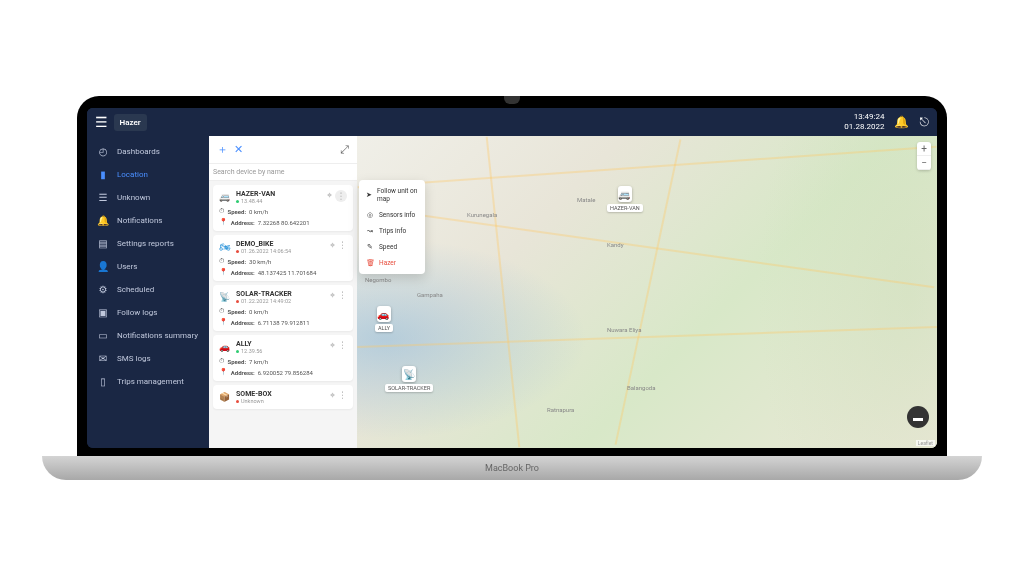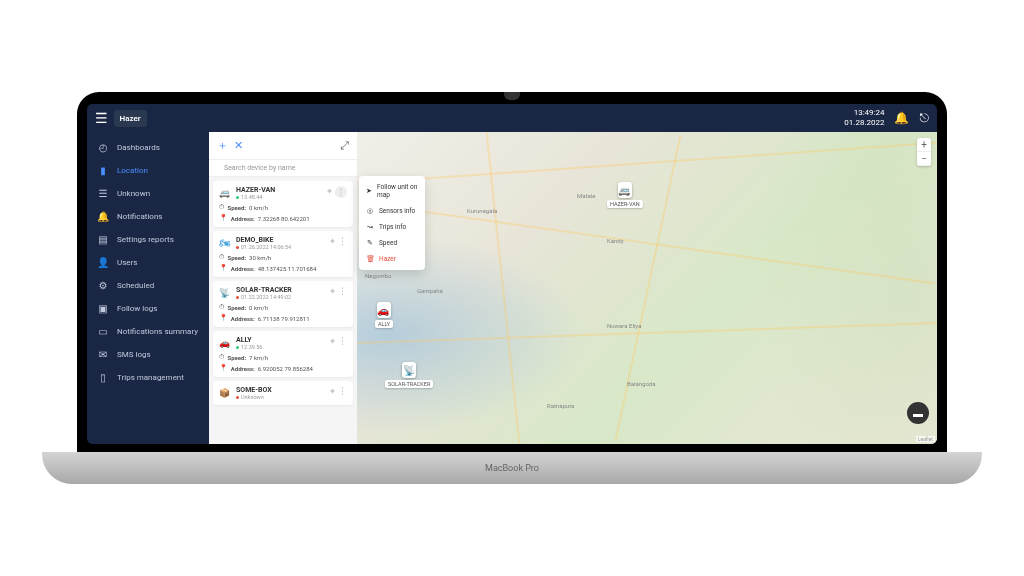--- a/index.html
+++ b/index.html
@@ -1,41 +1,41 @@
 <!DOCTYPE html>
 <html><head>
 <meta charset="utf-8">
 <style>
 *{margin:0;padding:0;box-sizing:border-box;font-family:-apple-system,BlinkMacSystemFont,'Segoe UI',Roboto,sans-serif}
 body{background:#fff;display:flex;align-items:center;justify-content:center;height:576px;overflow:hidden}
 .laptop{width:870px;position:relative}
 .screen-bezel{background:#000;border-radius:22px 22px 0 0;padding:12px 10px 10px 10px}
 .screen{background:#1a2744;height:340px;border-radius:6px;overflow:hidden;position:relative;display:flex}
-.base{background:linear-gradient(180deg,#d4d4d4,#a8a8a8);height:32px;border-radius:0 0 30px 30px;margin:-2px -35px 0 -35px;display:flex;align-items:center;justify-content:center;position:relative}
+.base{background:linear-gradient(180deg,#d4d4d4,#a8a8a8);height:24px;border-radius:0 0 30px 30px;margin:-2px -35px 0 -35px;display:flex;align-items:center;justify-content:center;position:relative}
 .base-label{font-size:9px;color:#666}
 .notch{position:absolute;top:0;left:50%;transform:translateX(-50%);width:16px;height:8px;background:#333;border-radius:0 0 6px 6px}
 
 .topbar{position:absolute;top:0;left:0;right:0;height:28px;background:#1a2744;display:flex;align-items:center;padding:0 8px;z-index:5}
 .menu-toggle{color:#fff;font-size:14px;cursor:pointer}
 .logo{margin-left:6px;padding:4px 6px;background:#2a3850;border-radius:3px;font-size:8px;color:#fff;font-weight:600}
 .top-right{margin-left:auto;display:flex;align-items:center;gap:10px;color:#fff}
 .clock{text-align:right;font-size:8px;line-height:1.2}
 .top-icon{font-size:12px;cursor:pointer}
 
 .sidebar{width:122px;background:#1a2744;padding-top:32px;flex-shrink:0}
 .nav-item{display:flex;align-items:center;gap:8px;padding:6px 10px;color:#c0c8dc;font-size:8px;cursor:pointer}
 .nav-item.active{color:#4a8fff}
 .nav-icon{width:12px;text-align:center;font-size:10px}
 
 .main{flex:1;display:flex;background:#e8e8e8;margin-top:28px;position:relative}
 .devices{width:148px;background:#f5f5f5;display:flex;flex-direction:column}
 .devices-head{display:flex;align-items:center;padding:6px 8px;gap:6px;background:#fff;border-bottom:1px solid #eee}
 .dh-icon{color:#666;font-size:11px;cursor:pointer}
 .dh-spacer{flex:1}
-.search{padding:4px 15px;font-size:7px;color:#999;background:#fff;border-bottom:1px solid #eee}
+.search{padding:4px 4px;font-size:7px;color:#999;background:#fff;border-bottom:1px solid #eee}
 .device-list{flex:1;overflow:hidden;padding:4px}
 .device-card{background:#fff;border-radius:4px;padding:5px 6px;margin-bottom:4px;position:relative;box-shadow:0 1px 2px rgba(0,0,0,0.05)}
 .dc-head{display:flex;align-items:flex-start;gap:5px}
 .dc-icon{width:12px;height:14px;border-radius:2px;flex-shrink:0;display:flex;align-items:center;justify-content:center;font-size:9px}
 .dc-icon.red{color:#e74c3c}
 .dc-icon.blue{color:#3498db}
 .dc-icon.yellow{color:#f39c12}
 .dc-title{font-size:7px;font-weight:700;color:#333}
 .dc-time{font-size:5.5px;color:#999;display:flex;align-items:center;gap:2px}
 .dot{width:3px;height:3px;border-radius:50%;display:inline-block}

